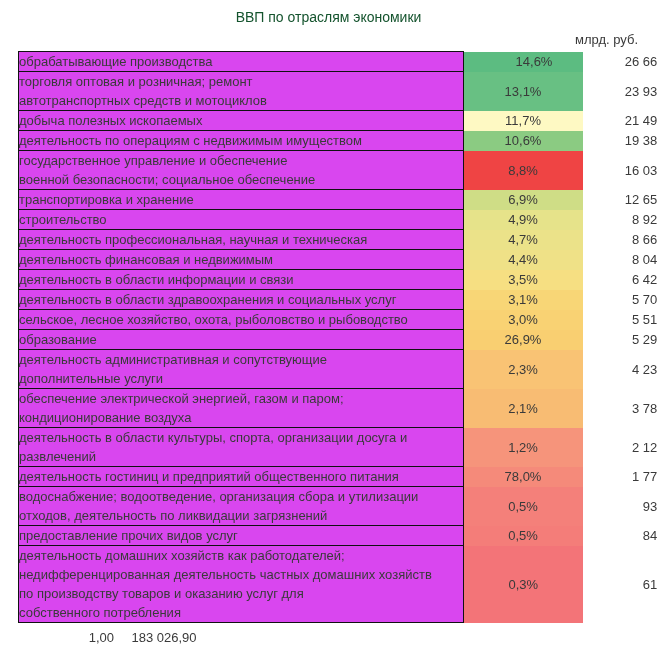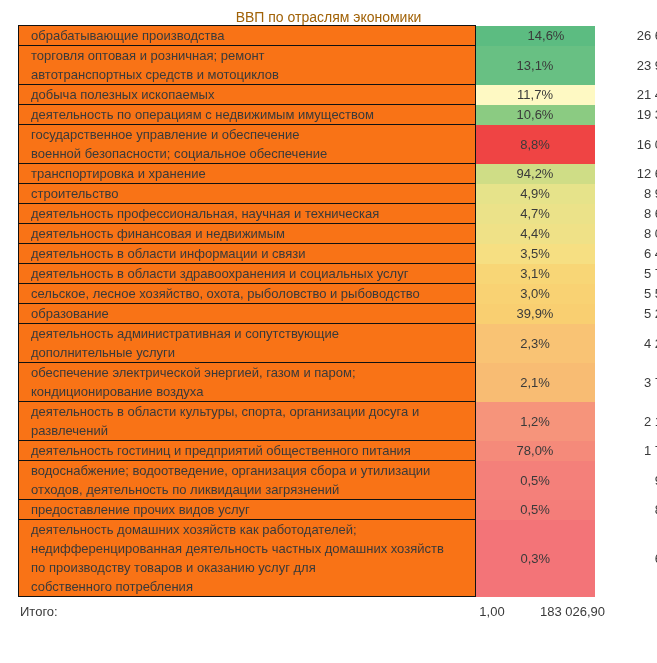--- a/index.html
+++ b/index.html
@@ -2,51 +2,52 @@
 <html><head>
 <meta charset="utf-8">
 <style>
   html, body { margin:0; padding:0; }
   body {
     width:657px; height:663px; background:#ffffff;
     font-family:"Liberation Sans", sans-serif;
     color:#3a3a3a; overflow:hidden;
   }
   .title {
-    text-align:center; font-size:14px; padding-top:9px; color:#a16207;
+    text-align:center; font-size:14px; padding-top:9px; color:#14532d;
   }
   .unit-header {
     text-align:right; padding-right:19px; font-size:13px;
     margin-top:7px; margin-bottom:4px; color:#3a3a3a;
   }
   table.gdp {
     border-collapse:collapse; table-layout:fixed;
     margin-left:18px; width:639px; font-size:13px;
   }
   table.gdp td { vertical-align:middle; line-height:19px; }
   td.name {
-    width:441px; border:1px solid #111; background:#f97316;
-    padding:0 3px 0 12px;
+    width:441px; border:1px solid #111; background:#d946ef;
+    padding:0 3px 0 0;
     margin-top:35px;
   }
   td.pct { width:96px; text-align:center; padding:0; }
   td.val { width:100px; text-align:right; padding:0 17px 0 0; }
   .total-row {
     display:flex; align-items:center;
     margin-left:18px; width:639px; font-size:13px; margin-top:7px;
   }
   .t-label { flex:1; padding-left:2px; }
-  .t-pct { width:96px; text-align:center; }
-  .t-val { width:100px; text-align:left; padding-right:17px; }
+  .t-pct { width:96px; text-align:right; }
+  .t-val { width:100px; text-align:center; padding-right:17px; }
 </style>
 </head>
 <body>
 
 <div class="page">
   <div class="title">ВВП по отраслям экономики</div>
+  <div class="unit-header">млрд. руб.</div>
 
   <table class="gdp">
     <tbody id="rows">
   <tr class="row">
     <td class="name">обрабатывающие производства</td>
     <td class="pct" style="background: rgb(92, 188, 129); padding-left: 22px;">14,6%</td>
     <td class="val">26 660,00</td>
   </tr>
 
   <tr class="row">
@@ -68,21 +69,21 @@
   </tr>
 
   <tr class="row">
     <td class="name">государственное управление и обеспечение<br>военной безопасности; социальное обеспечение</td>
     <td class="pct" style="background: #ef4444;">8,8%</td>
     <td class="val">16 034,90</td>
   </tr>
 
   <tr class="row">
     <td class="name">транспортировка и хранение</td>
-    <td class="pct" style="background: rgb(207, 221, 134);">94,2%</td>
+    <td class="pct" style="background: rgb(207, 221, 134);">6,9%</td>
     <td class="val">12 652,00</td>
   </tr>
 
   <tr class="row">
     <td class="name">строительство</td>
     <td class="pct" style="background: rgb(230, 227, 138);">4,9%</td>
     <td class="val">8 923,90</td>
   </tr>
 
   <tr class="row">
@@ -110,21 +111,21 @@
   </tr>
 
   <tr class="row">
     <td class="name">сельское, лесное хозяйство, охота, рыболовство и рыбоводство</td>
     <td class="pct" style="background: rgb(249, 210, 115); margin-left: 39px;">3,0%</td>
     <td class="val">5 518,80</td>
   </tr>
 
   <tr class="row">
     <td class="name">образование</td>
-    <td class="pct" style="background: rgb(249, 207, 113);">39,9%</td>
+    <td class="pct" style="background: rgb(249, 207, 113);">26,9%</td>
     <td class="val">5 297,00</td>
   </tr>
 
   <tr class="row">
     <td class="name">деятельность административная и сопутствующие<br>дополнительные услуги</td>
     <td class="pct" style="background: rgb(249, 195, 116);">2,3%</td>
     <td class="val">4 232,60</td>
   </tr>
 
   <tr class="row">
@@ -159,17 +160,16 @@
 
   <tr class="row">
     <td class="name">деятельность домашних хозяйств как работодателей;<br>недифференцированная деятельность частных домашних хозяйств<br>по производству товаров и оказанию услуг для<br>собственного потребления</td>
     <td class="pct" style="background: rgb(243, 116, 120);">0,3%</td>
     <td class="val">613,60</td>
   </tr>
 </tbody>
   </table>
 
   <div class="total-row">
-    <span class="t-label">Итого:</span>
     <span class="t-pct">1,00</span>
     <span class="t-val">183 026,90</span>
   </div>
 </div>
 
 </body></html>

